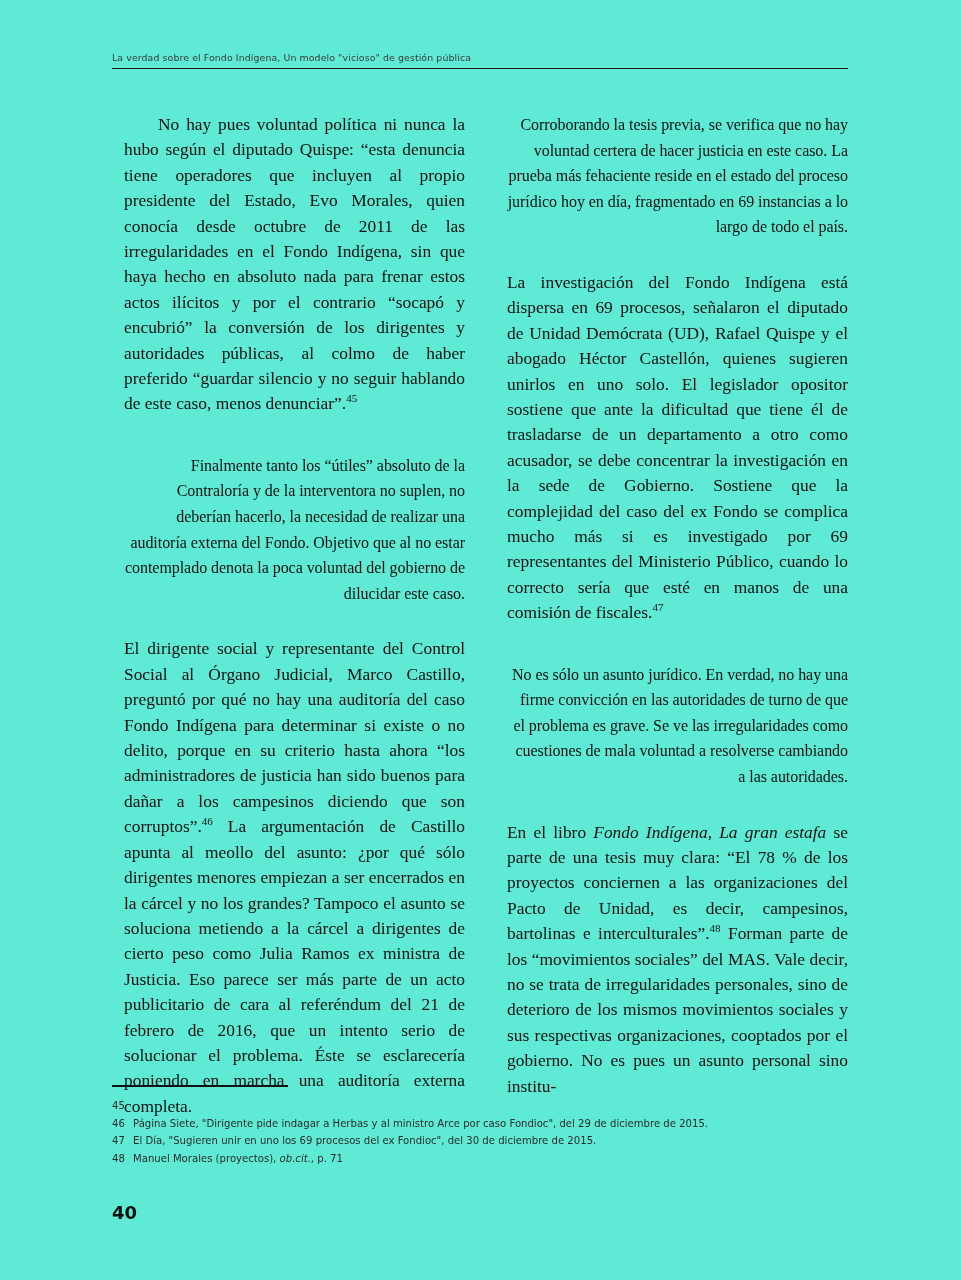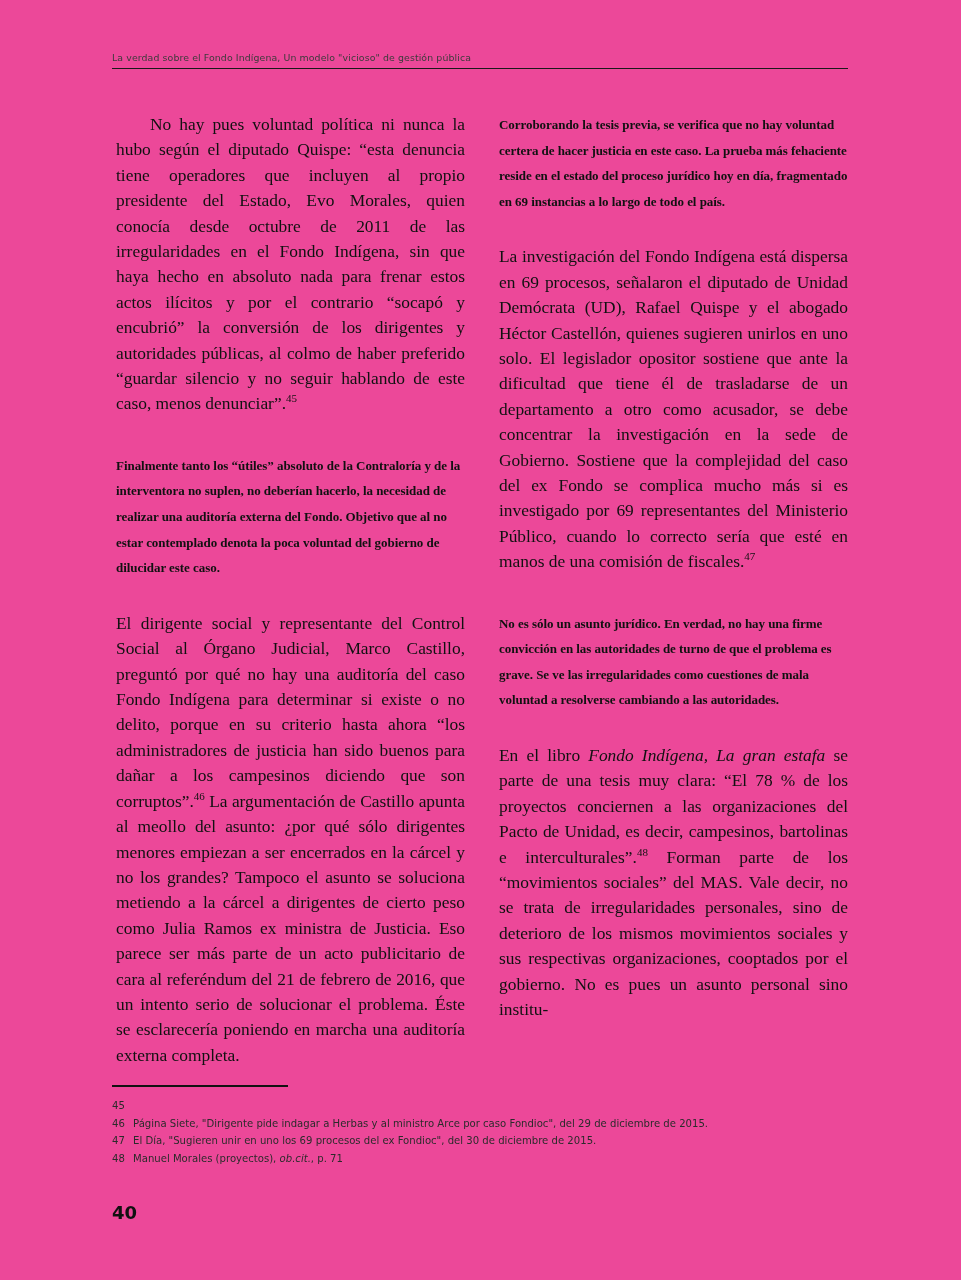--- a/index.html
+++ b/index.html
@@ -5,21 +5,21 @@
 <style>
   html, body {
     margin: 0;
     padding: 0;
     background: #ffffff;
   }
   .page {
     position: relative;
     width: 961px;
     height: 1280px;
-    background: #ec4899;
+    background: #5eead4;
     overflow: hidden;
     box-sizing: border-box;
   }
 
   
   .running-head {
     position: absolute;
     left: 112px;
     top: 52px;
     width: 736px;
@@ -47,35 +47,35 @@
     height: 950px;
     display: flex;
     gap: 30px;
   }
   .col {
     width: 353px;
     font-family: "Liberation Serif", "DejaVu Serif", serif;
   }
 
   .para {
-    margin: 0 0 14px 4px;
+    margin: 0 0 14px 12px;
     font-size: 17.4px;
     line-height: 25.4px;
     text-align: justify;
     text-justify: inter-word;
     color: #111111;
     hyphens: manual;
   }
   .para.indent {
     text-indent: 34px;
   }
   .para.lead-bold {
-    font-weight: bold;
-    text-align: left;
-    font-size: 13px;
+    font-weight: normal;
+    text-align: right;
+    font-size: 16px;
     line-height: 25.6px;
     letter-spacing: -0.05px;
   }
   .spacer-lg { height: 22px; }
   .spacer-md { height: 16px; }
 
   .fn-ref {
     font-size: 11px;
     vertical-align: super;
     line-height: 0;

